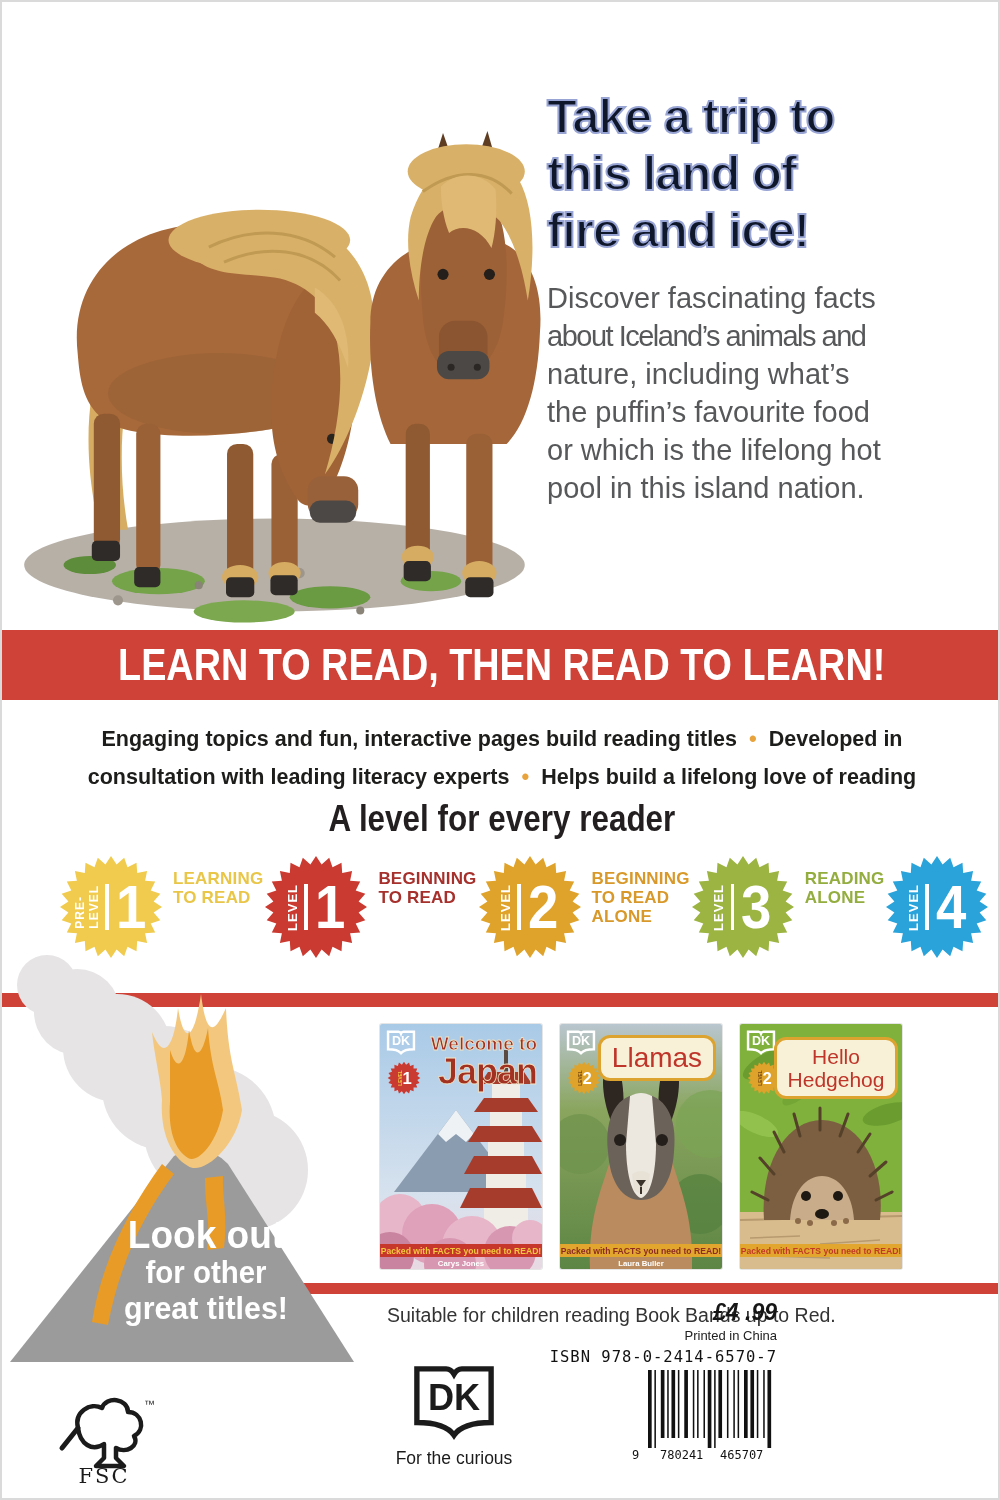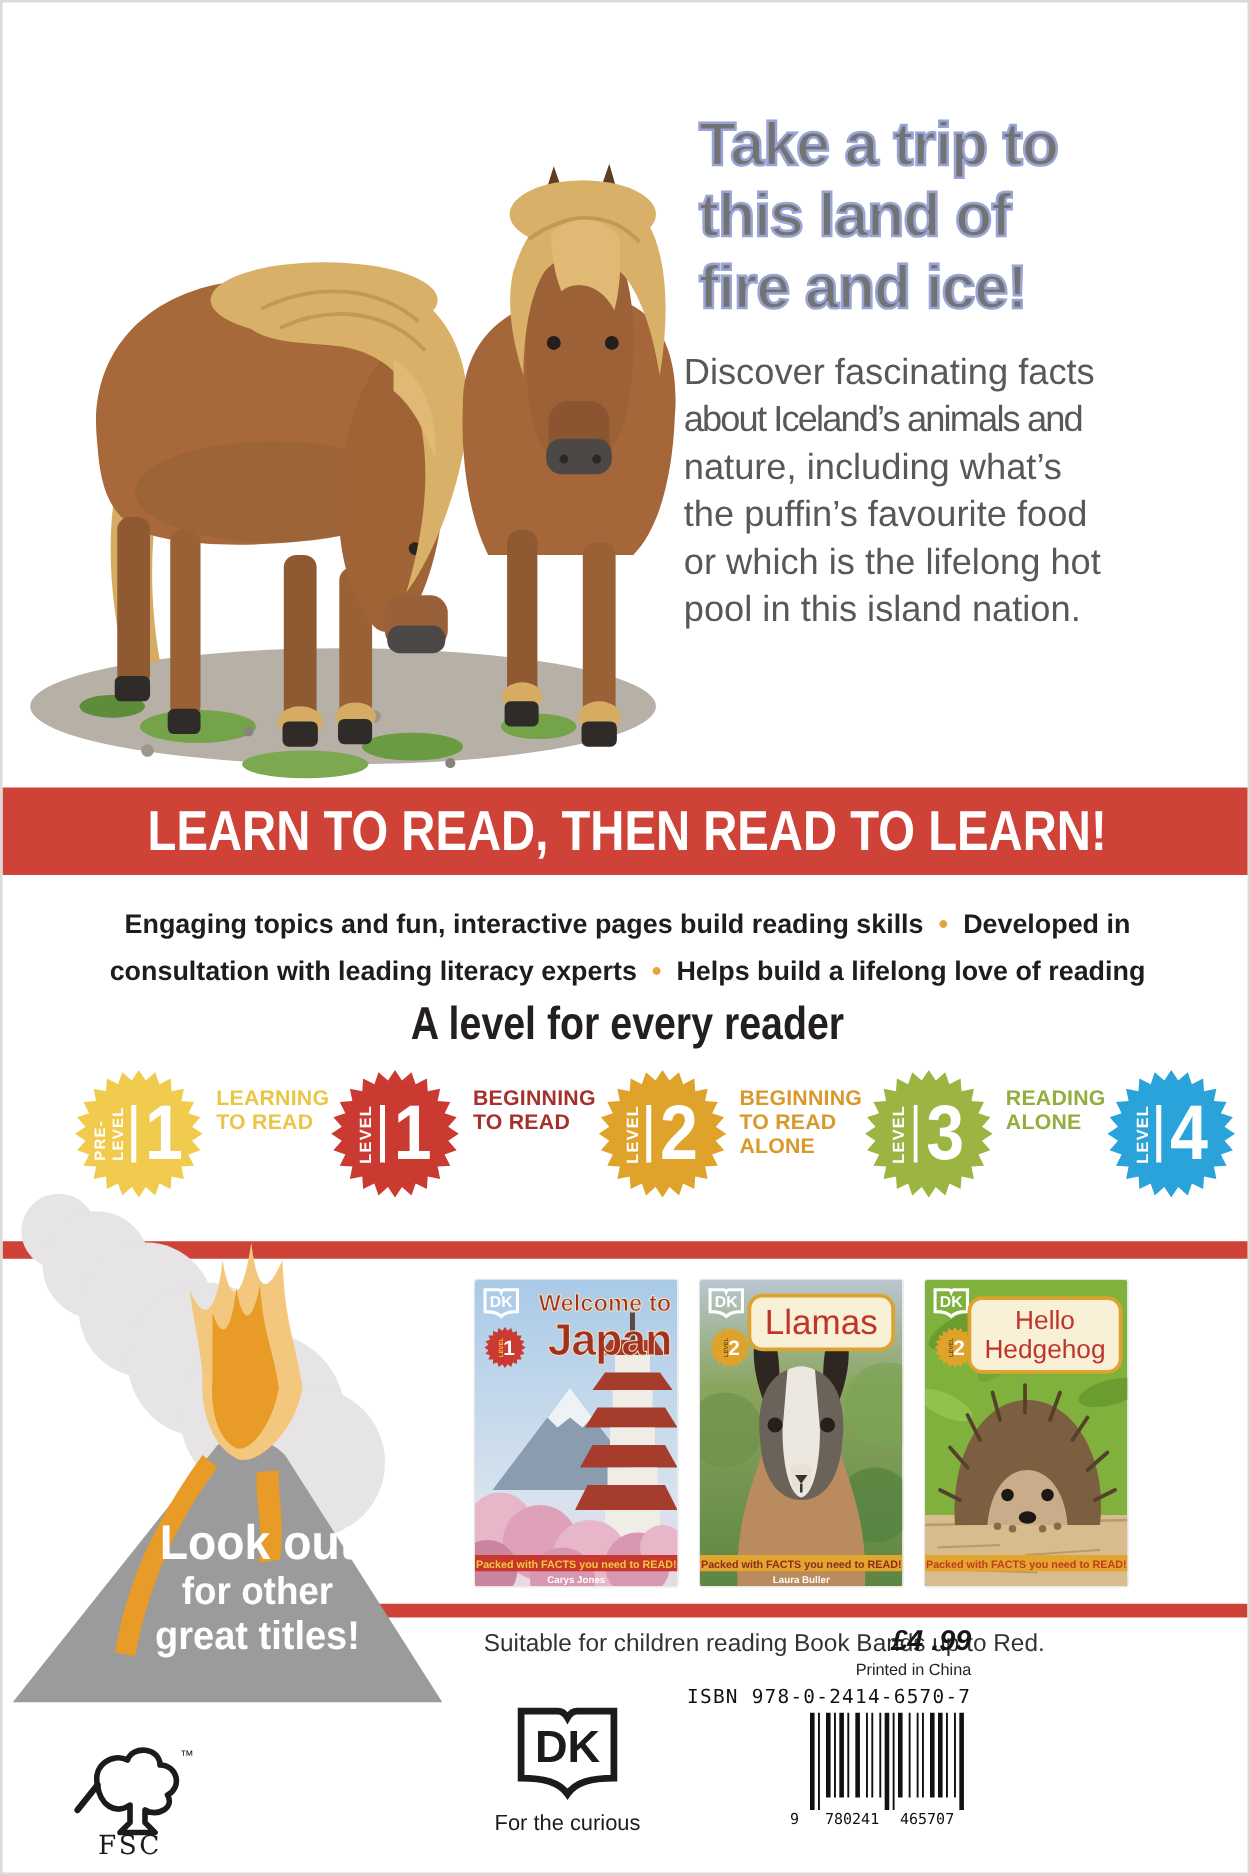--- a/index.html
+++ b/index.html
@@ -3,21 +3,21 @@
 <meta charset="utf-8">
 <style>
   html,body{margin:0;padding:0;background:#fff;}
   .page{position:relative;width:1000px;height:1500px;background:#ffffff;overflow:hidden;
         border:2px solid #dadada;box-sizing:border-box;font-family:"Liberation Sans",sans-serif;}
 
   
   .hero-photo{position:absolute;left:5px;top:18px;width:540px;height:600px;}
   .hero-text{position:absolute;left:545px;top:86px;width:440px;}
   .hero-heading{font-weight:bold;font-size:49px;line-height:57px;letter-spacing:-1px;
-                color:#737373;margin-left:12px;-webkit-text-stroke:2px #98a4d4;}
+                color:#0f172a;-webkit-text-stroke:2px #98a4d4;}
   .hero-heading div{white-space:nowrap;}
   .hero-body{margin-top:20px;font-size:29px;line-height:38px;color:#57585a;}
   .hero-body div{white-space:nowrap;}
   .hero-body .tight{letter-spacing:-1.5px;}
 
   
   .banner{position:absolute;left:0;top:628px;width:1000px;height:70px;
           display:flex;align-items:center;justify-content:center;}
   .banner-text{color:#fff;font-weight:bold;font-size:45px;white-space:nowrap;
                transform:scaleX(0.84);letter-spacing:0px;}
@@ -182,21 +182,21 @@
       <div>or which is the lifelong hot</div>
       <div>pool in this island nation.</div>
     </div>
   </div>
 
   <div class="banner" style="background-color: rgb(207, 66, 55);">
     <div class="banner-text">LEARN TO READ, THEN READ TO LEARN!</div>
   </div>
 
   <div class="benefits">
-    <span>Engaging topics and fun, interactive pages build reading skills</span>
+    <span>Engaging topics and fun, interactive pages build reading titles</span>
     <span class="bullet" style="color: rgb(232, 163, 61);">•</span>
     <span>Developed in consultation with leading literacy experts</span>
     <span class="bullet" style="color: rgb(232, 163, 61);">•</span>
     <span>Helps build a lifelong love of reading</span>
   </div>
 
   <div class="levels-heading">
     <span>A level for every reader</span>
   </div>
 

